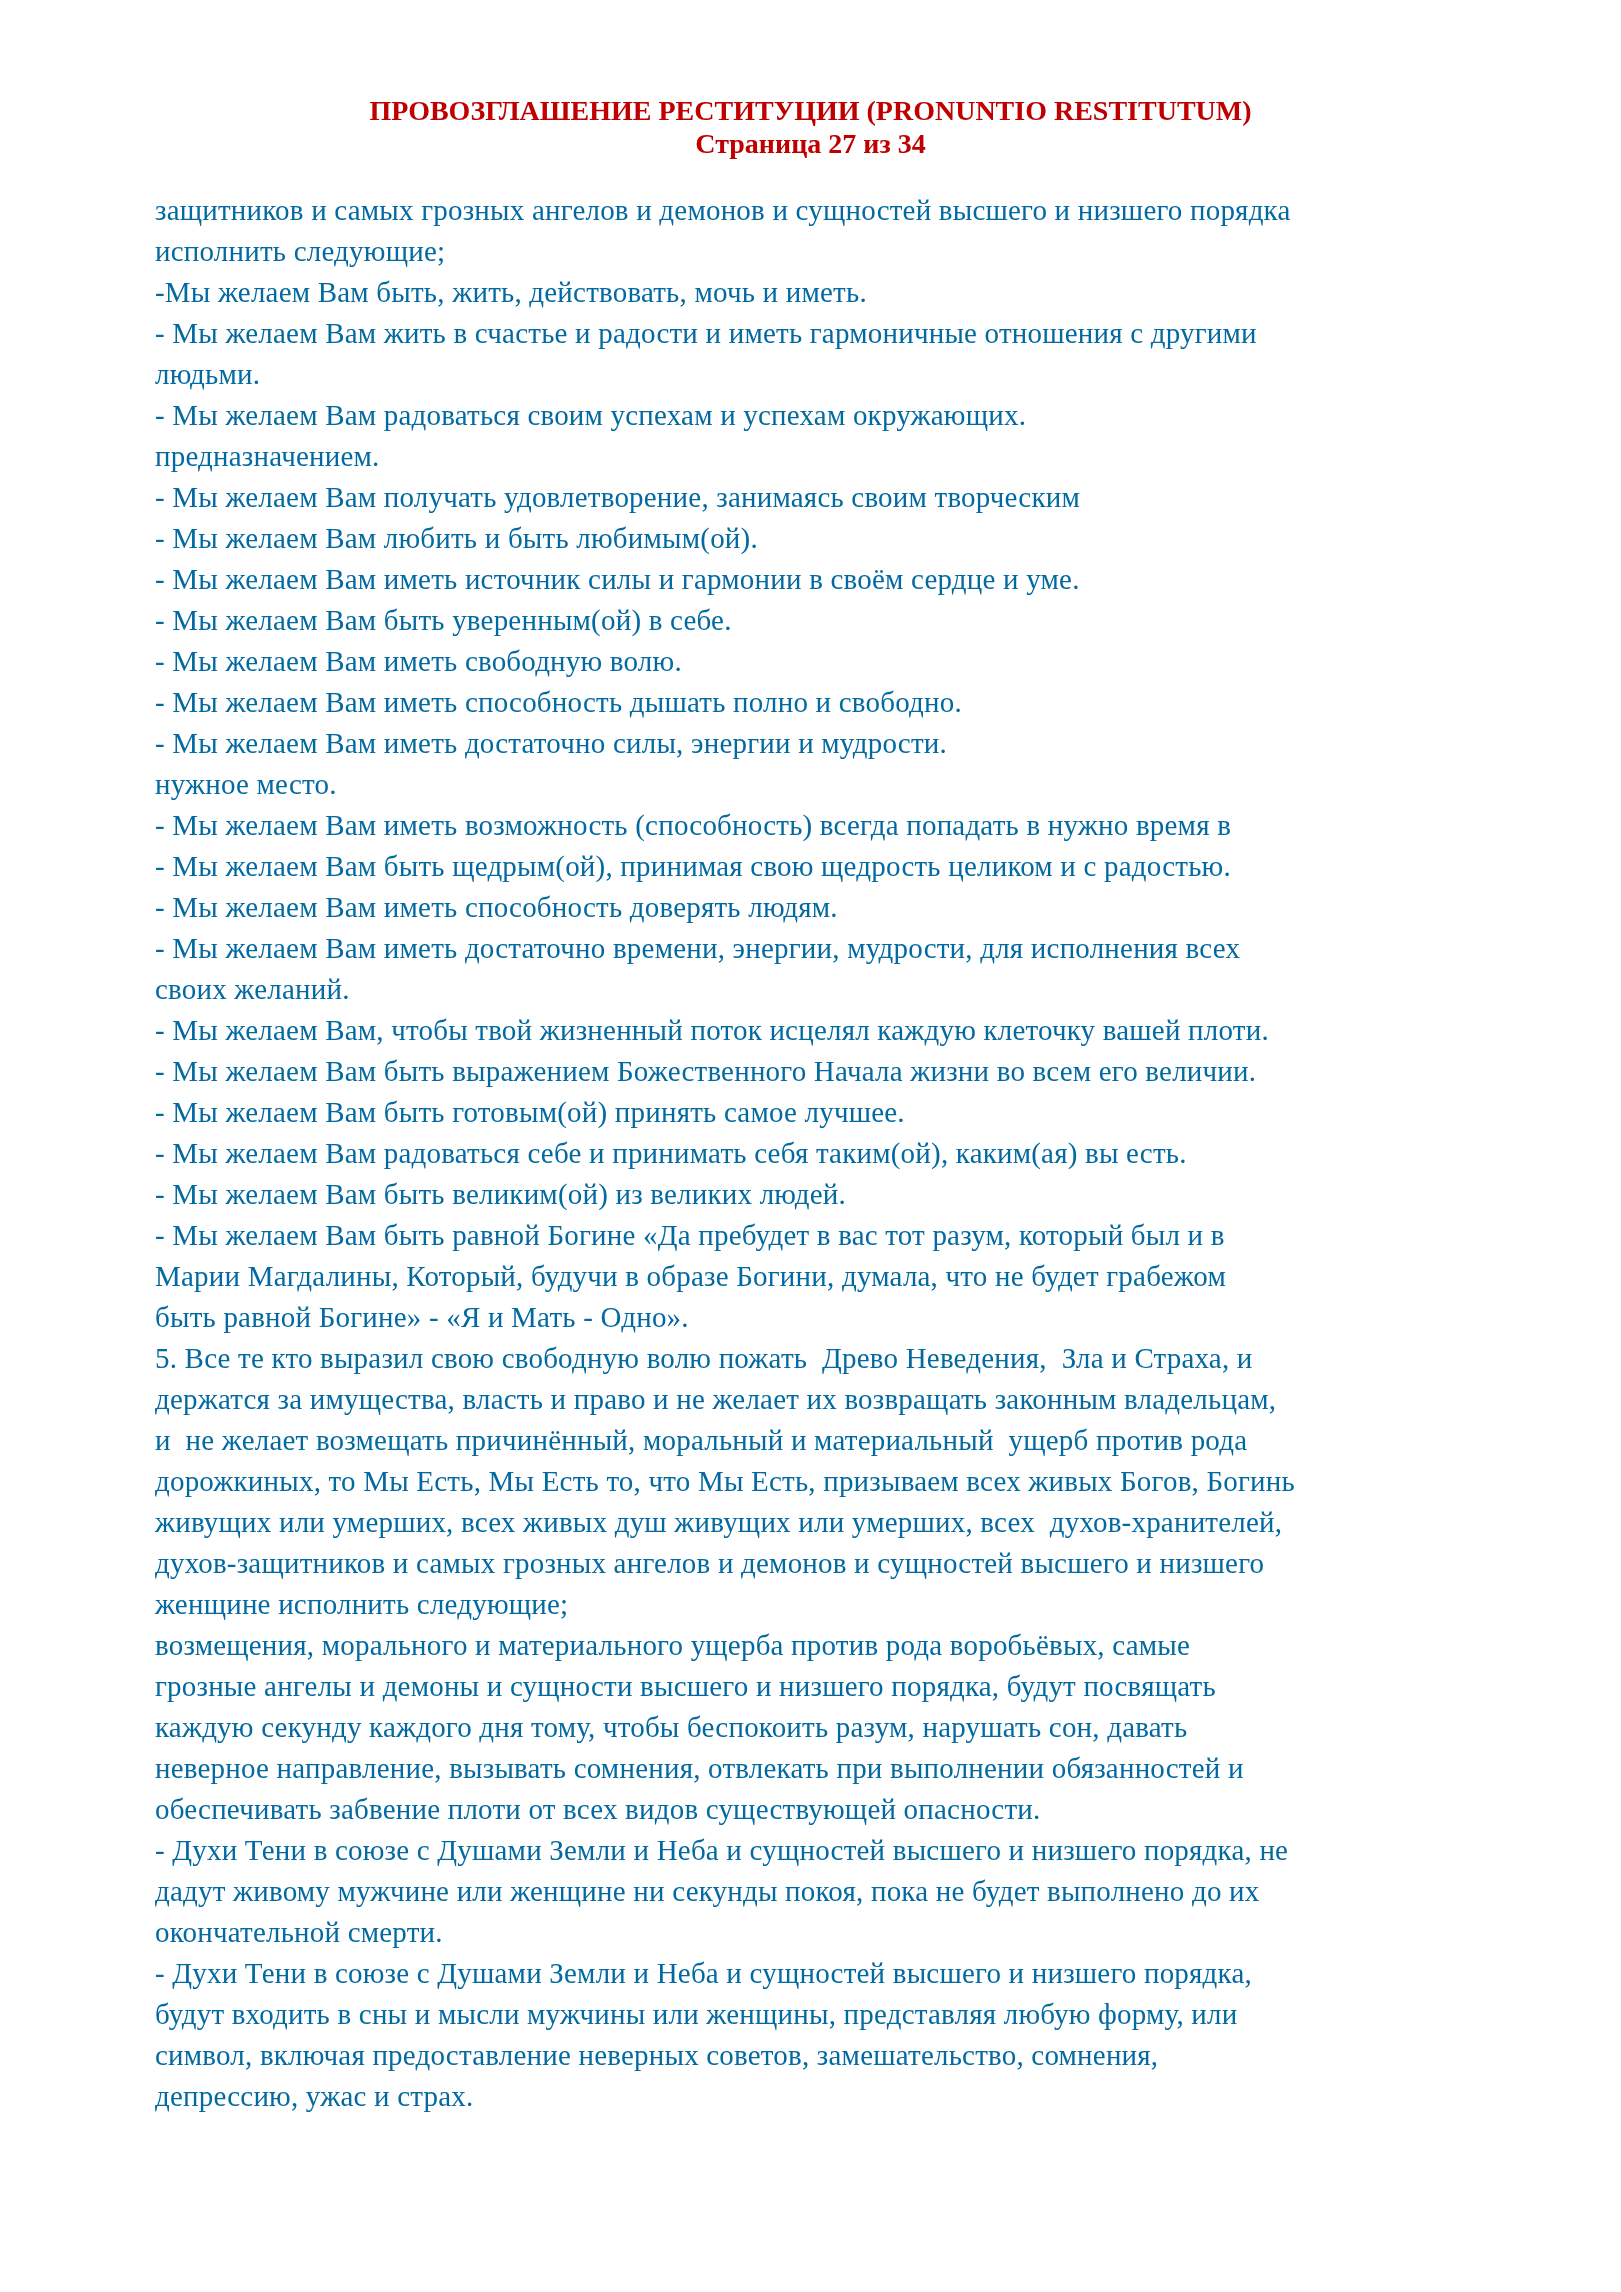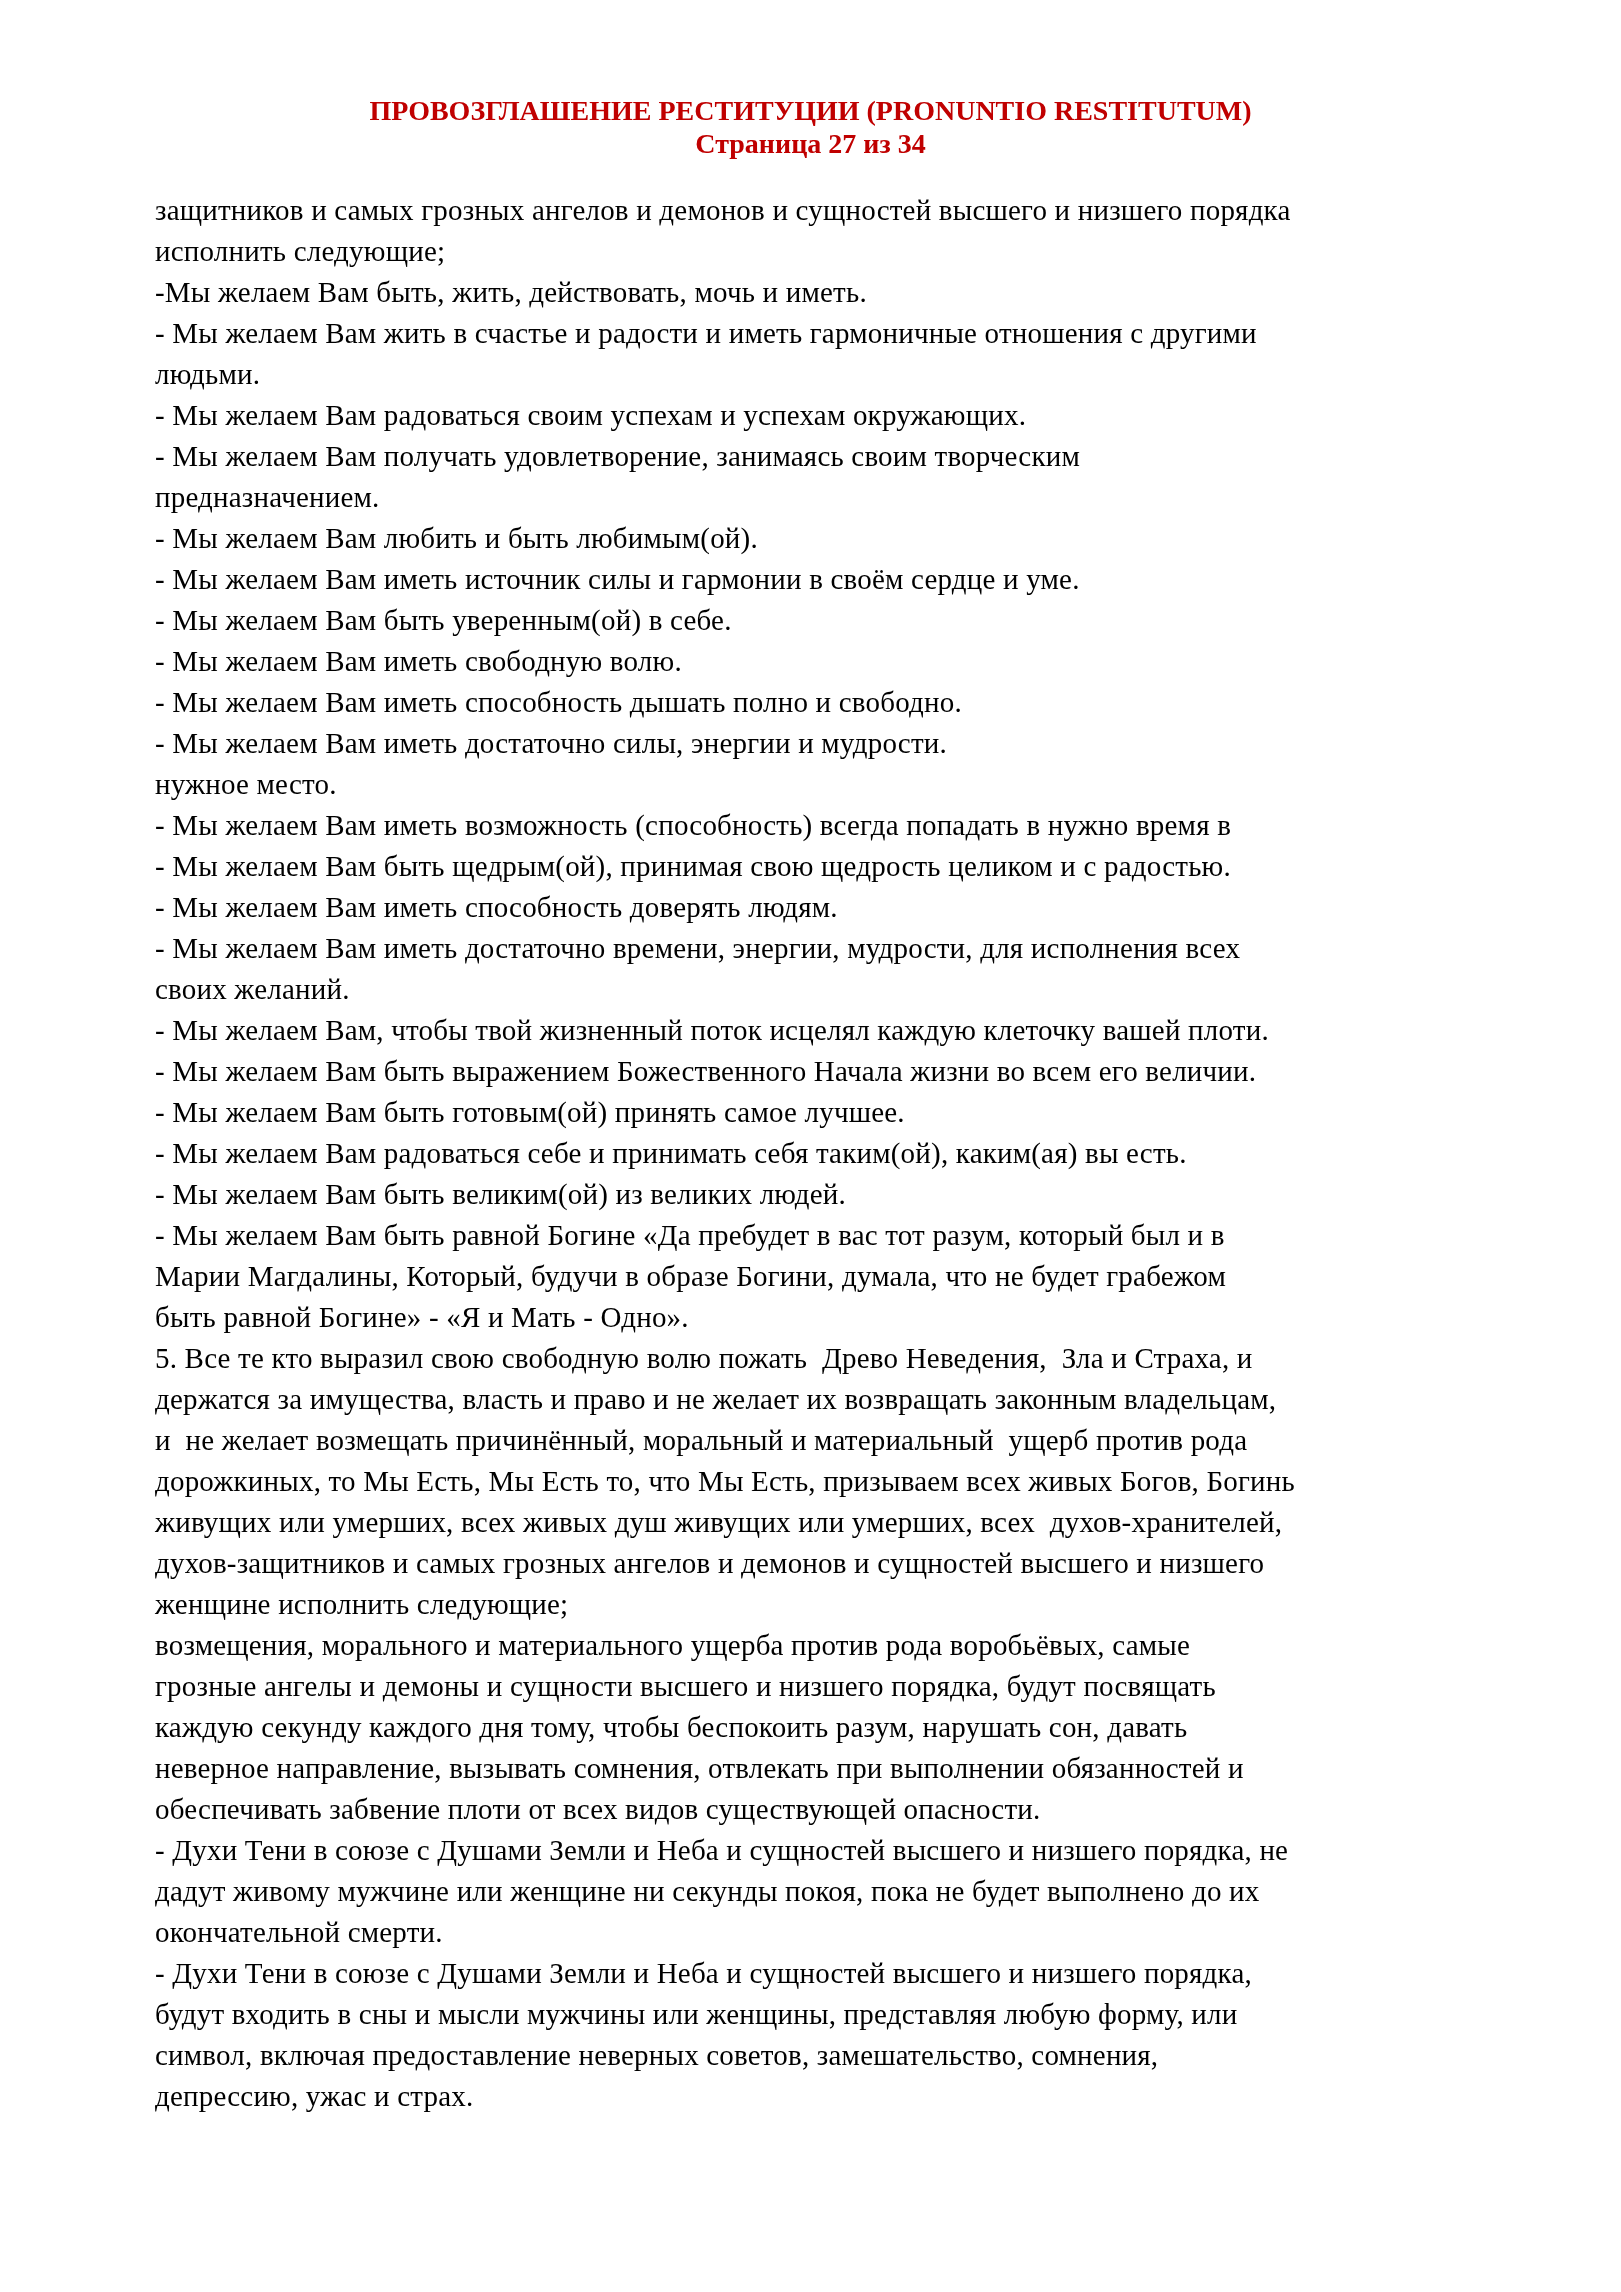--- a/index.html
+++ b/index.html
@@ -25,21 +25,21 @@
     font-weight: bold;
     font-size: 28px;
     line-height: 33px;
   }
   .doc-header .title-line { white-space: pre; }
   .doc-body {
     position: absolute;
     top: 190px;
     left: 155px;
     width: 1372px;
-    color: #000000;
+    color: #0369a1;
     font-size: 29px;
     line-height: 41px;
     letter-spacing: 0.2px;
   }
   .text-line {
     white-space: pre;   
     height: 41px;
   }
 </style>
 </head>
@@ -52,22 +52,22 @@
     <div class="title-line">Страница 27 из 34</div>
   </div>
 
   <div class="doc-body">
       <div class="text-line">защитников и самых грозных ангелов и демонов и сущностей высшего и низшего порядка</div>
       <div class="text-line">исполнить следующие;</div>
       <div class="text-line">-Мы желаем Вам быть, жить, действовать, мочь и иметь.</div>
       <div class="text-line">- Мы желаем Вам жить в счастье и радости и иметь гармоничные отношения с другими</div>
       <div class="text-line">людьми.</div>
       <div class="text-line">- Мы желаем Вам радоваться своим успехам и успехам окружающих.</div>
+      <div class="text-line">предназначением.</div>
       <div class="text-line">- Мы желаем Вам получать удовлетворение, занимаясь своим творческим</div>
-      <div class="text-line">предназначением.</div>
       <div class="text-line">- Мы желаем Вам любить и быть любимым(ой).</div>
       <div class="text-line">- Мы желаем Вам иметь источник силы и гармонии в своём сердце и уме.</div>
       <div class="text-line">- Мы желаем Вам быть уверенным(ой) в себе.</div>
       <div class="text-line">- Мы желаем Вам иметь свободную волю.</div>
       <div class="text-line">- Мы желаем Вам иметь способность дышать полно и свободно.</div>
       <div class="text-line">- Мы желаем Вам иметь достаточно силы, энергии и мудрости.</div>
       <div class="text-line">нужное место.</div>
       <div class="text-line">- Мы желаем Вам иметь возможность (способность) всегда попадать в нужно время в</div>
       <div class="text-line">- Мы желаем Вам быть щедрым(ой), принимая свою щедрость целиком и с радостью.</div>
       <div class="text-line">- Мы желаем Вам иметь способность доверять людям.</div>

